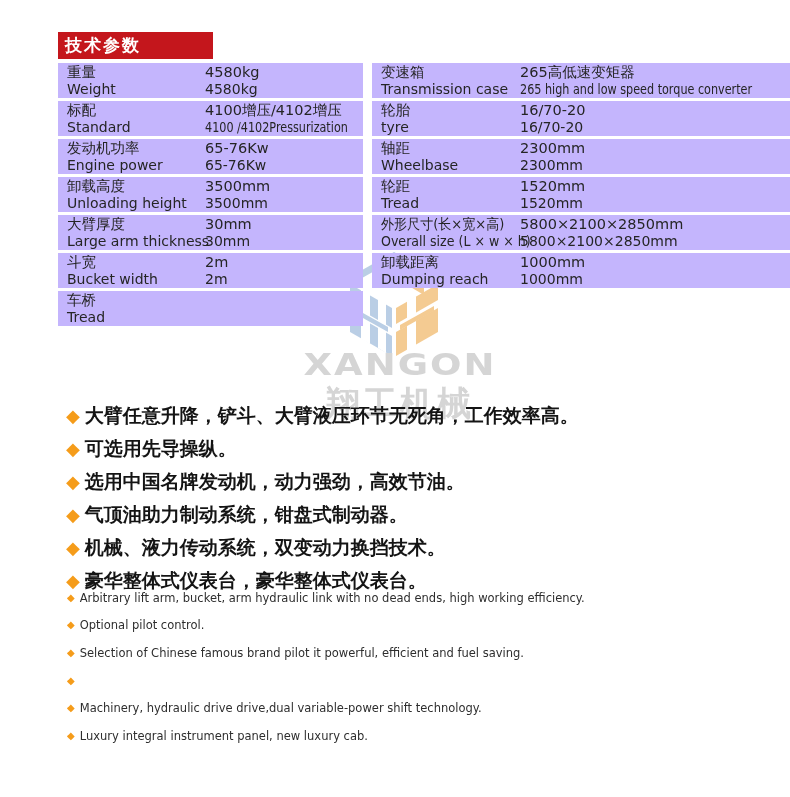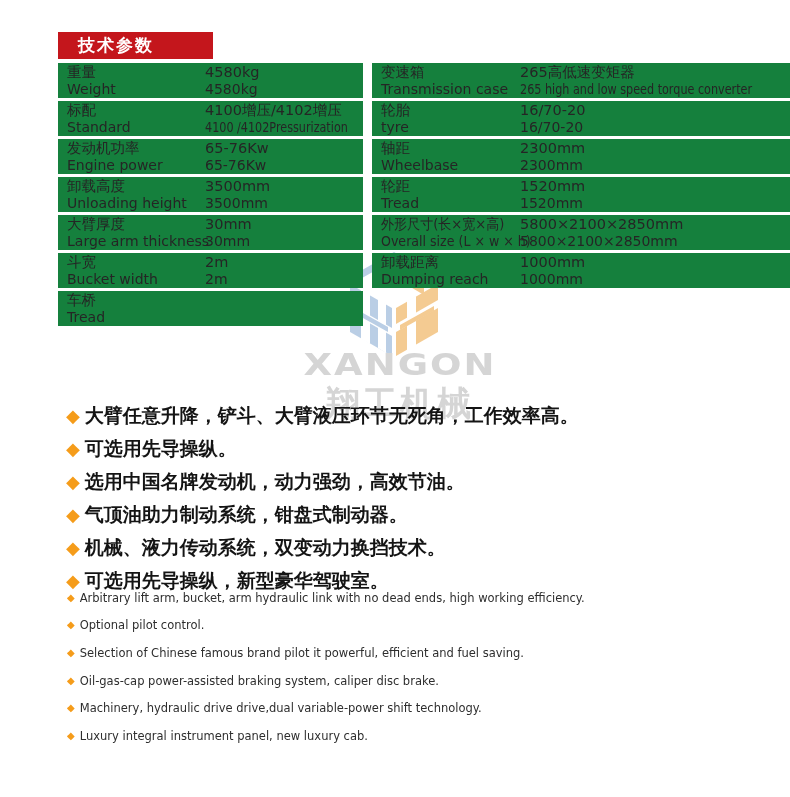--- a/index.html
+++ b/index.html
@@ -4,28 +4,28 @@
 <style>
   html,body { margin:0; padding:0; background:#ffffff; }
   .page {
     position:relative; width:790px; height:797px; background:#ffffff; overflow:hidden;
     font-family:"DejaVu Sans","Liberation Sans",sans-serif; color:#252525;
   }
   
   .title-bar {
     position:absolute; left:58px; top:32px; width:155px; height:27px;
     background:#c4161c; color:#ffffff; font-size:17px; font-weight:bold;
-    line-height:27px; padding-left:20px; letter-spacing:2px; box-sizing:border-box;
+    line-height:27px; padding-left:7px; letter-spacing:2px; box-sizing:border-box;
     z-index:3;
   }
   
   .spec-col { position:absolute; top:63px; z-index:2; }
   .col-left  { left:58px;  width:305px; }
   .col-right { left:372px; width:421px; }
-  .spec-row { position:relative; height:35px; margin-bottom:3px; background:#15803d; }
+  .spec-row { position:relative; height:35px; margin-bottom:3px; background:#c4b5fd; }
   .cell { position:absolute; top:1px; }
   .cell .zh { display:block; font-size:14.5px; line-height:17px; white-space:nowrap; color:#252525; }
   .cell .en { display:block; font-size:14px;   line-height:16px; white-space:nowrap; color:#252525; }
   .lab { left:9px; }
   .col-left  .val { left:147px; }
   .col-right .val { left:148px; }
   .cond  { transform:scaleX(0.80); transform-origin:0 50%; }
   .cond2 { transform:scaleX(0.90); transform-origin:0 50%; }
   
   .wm-logo { position:absolute; left:334px; top:252px; width:120px; height:106px; z-index:1; }
@@ -229,40 +229,39 @@
     <div class="feat-zh">
       <span class="dia">◆</span>
       <span>气顶油助力制动系统，钳盘式制动器。</span>
     </div>
     <div class="feat-zh">
       <span class="dia">◆</span>
       <span>机械、液力传动系统，双变动力换挡技术。</span>
     </div>
     <div class="feat-zh">
       <span class="dia">◆</span>
-      <span>可选用先导操纵，新型豪华驾驶室。</span>
+      <span>豪华整体式仪表台，豪华整体式仪表台。</span>
     </div>
   </div>
 
   <div class="features-en">
     <div class="feat-en">
       <span class="dia">◆</span>
       <span>Arbitrary lift arm, bucket, arm hydraulic link with no dead ends, high working efficiency.</span>
     </div>
     <div class="feat-en">
       <span class="dia">◆</span>
       <span>Optional pilot control.</span>
     </div>
     <div class="feat-en">
       <span class="dia">◆</span>
       <span>Selection of Chinese famous brand pilot it powerful, efficient and fuel saving.</span>
     </div>
     <div class="feat-en">
       <span class="dia">◆</span>
-      <span>Oil-gas-cap power-assisted braking system, caliper disc brake.</span>
     </div>
     <div class="feat-en">
       <span class="dia">◆</span>
       <span>Machinery, hydraulic drive drive,dual variable-power shift technology.</span>
     </div>
     <div class="feat-en">
       <span class="dia">◆</span>
       <span>Luxury integral instrument panel, new luxury cab.</span>
     </div>
   </div>

